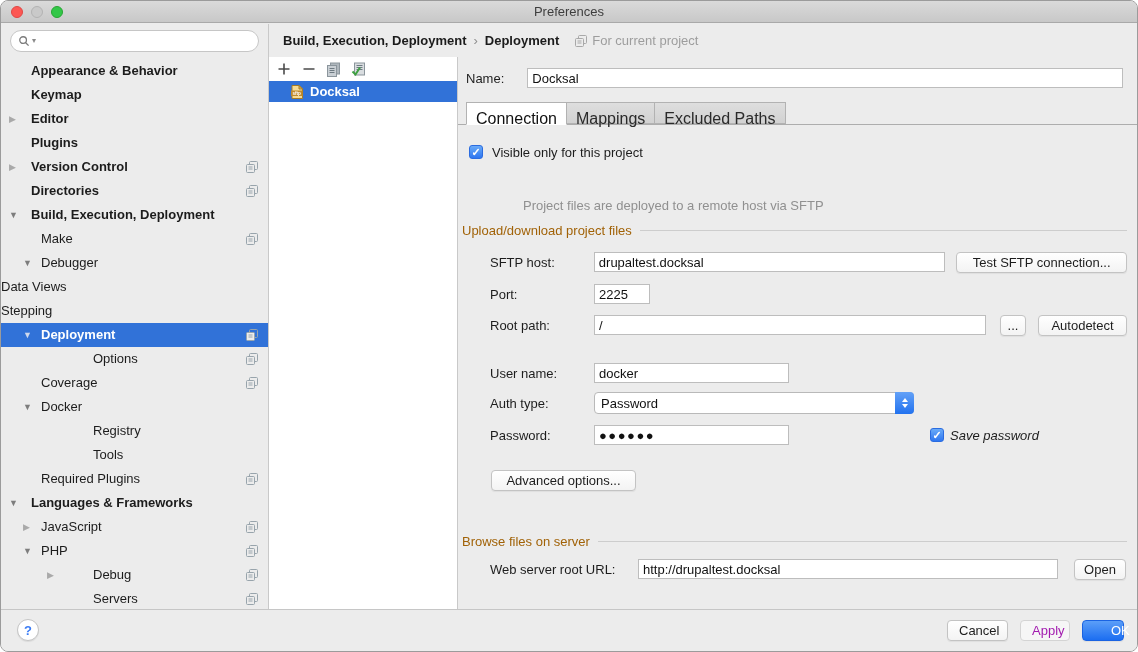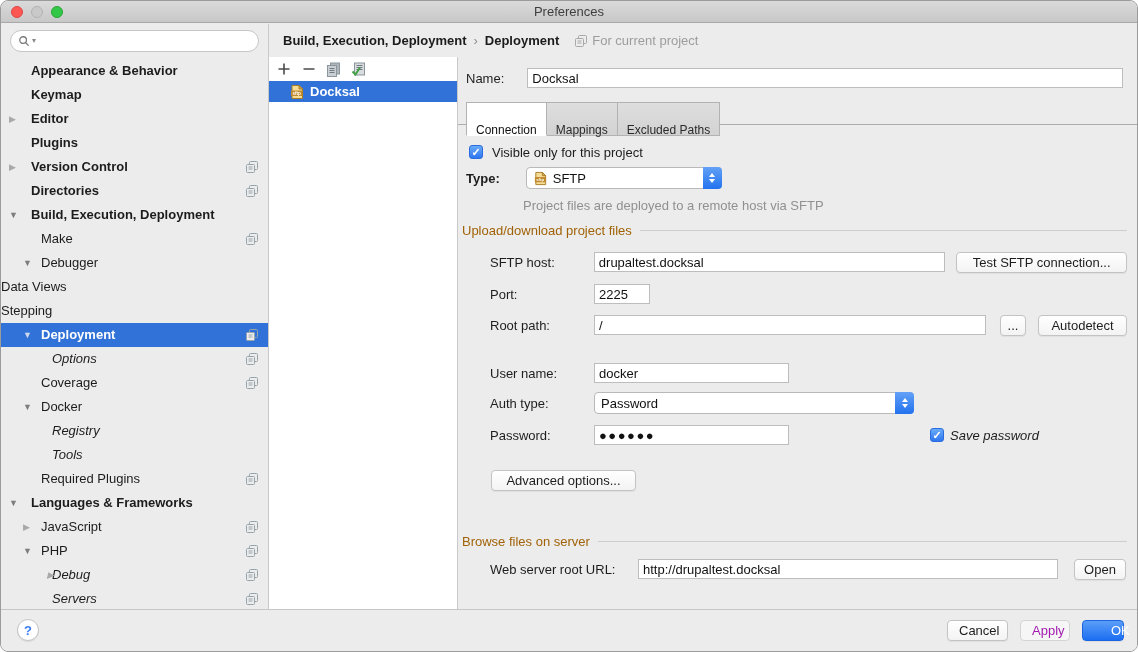--- a/index.html
+++ b/index.html
@@ -29,21 +29,21 @@
   .tree-row.bold .tree-label{font-weight:bold;}
   .tree-row.selected{background:var(--selection,#3172d8);}
   .tree-row.selected .tree-label{color:#fff;font-weight:bold;}
   .tree-row .arrow{position:absolute;top:0;font-size:9px;line-height:24px;}
   .arrow.expanded{color:#7d7d7d;}
   .arrow.collapsed{color:#a9a9a9;}
   .tree-row.selected .arrow{color:#cfd9ec;}
   .lvl1{padding-left:30px;}  .lvl1 .arrow{left:8px;}
   .lvl2{padding-left:40px;}  .lvl2 .arrow{left:22px;}
   .lvl3{}
-  .lvl4{padding-left:51px;font-style:italic;}  .lvl4 .arrow{left:46px;}
+  .lvl4{padding-left:92px;}  .lvl4 .arrow{left:46px;}
   .proj-icon{position:absolute;right:10px;top:6px;width:12px;height:12px;}
   
   .rightside{flex:1;display:flex;flex-direction:column;background:#ececec;}
   .breadcrumbs{height:33px;display:flex;align-items:center;padding-left:14px;font-size:13px;}
   .bc-bold{font-weight:bold;color:#1b1b1b;}
   .bc-sep{margin:0 7px;color:#8f8f8f;font-size:13px;}
   .scope{display:flex;align-items:center;gap:5px;margin-left:16px;color:#9d9d9d;font-size:13px;}
   .content{flex:1;display:flex;min-height:0;}
   
   .list-panel{width:189px;background:#ffffff;border-right:1px solid #c9c9c9;display:flex;flex-direction:column;}
@@ -75,21 +75,21 @@
   .stepper .up{width:0;height:0;border-left:3.5px solid transparent;border-right:3.5px solid transparent;
                border-bottom:4px solid #fff;}
   .stepper .dn{width:0;height:0;border-left:3.5px solid transparent;border-right:3.5px solid transparent;
                border-top:4px solid #fff;}
   
   .cb{width:14px;height:14px;border-radius:3px;background:linear-gradient(180deg,#6aabf8,#2e76f0);
       border:1px solid #2b6ce0;display:inline-flex;align-items:center;justify-content:center;flex:0 0 auto;}
   .cb .tick{color:#fff;font-size:11px;line-height:12px;font-weight:bold;}
   
   .tabsbar{position:absolute;left:8px;top:45px;display:flex;z-index:2;}
-  .tab{height:22px;line-height:22px;padding:16px 9px;font-size:12px;color:#2a2a2a;
+  .tab{height:22px;line-height:22px;padding:5px 9px;font-size:16px;color:#2a2a2a;
        background:linear-gradient(180deg,#dedede,#d2d2d2);border:1px solid #b2b2b2;margin-right:-1px;}
   .tab.active{background:#fff;color:#111;border-bottom:1px solid #fff;height:23px;z-index:3;}
   .tabs-underline{position:absolute;left:0;right:0;top:67px;border-top:1px solid #adadad;z-index:1;}
   .hint{position:absolute;color:#909090;font-size:13px;}
   .section-hdr{position:absolute;left:4px;right:10px;display:flex;align-items:center;gap:8px;
                font-size:13px;color:#a16207;}
   .section-hdr .line{flex:1;border-top:1px solid #cdcdcd;height:0;}
   
   .footer{position:absolute;left:0;right:0;bottom:0;height:42px;background:#ececec;
           border-top:1px solid #c6c6c6;}
@@ -285,36 +285,20 @@
             </div>
           <div class="tabs-underline"></div>
 
           <div class="frow" style="top:84px;left:11px;gap:9px;">
             <span class="cb">
                 <span class="tick">✓</span>
               </span>
             <span class="flabel">Visible only for this project</span>
           </div>
 
-          <div class="frow" style="top:110px;left:8px;">
-            <span class="flabel" style="font-weight:bold;">Type:</span>
-            <span class="mac-select" style="margin-left:26px;width:196px;">
-              <svg viewBox="0 0 16 16" width="15" height="15">
-                <path d="M3 1.5 H10 L13.5 5 V14.5 H3 Z" fill="#f6dc95" stroke="#a87c24"></path>
-                <path d="M10 1.5 L13.5 5 H10 Z" fill="#e0b45a" stroke="#a87c24"></path>
-                <rect x="2" y="6.5" width="11.5" height="5.5" fill="#c08a2b"></rect>
-                <text x="7.6" y="10.9" font-size="4.6" font-family="Liberation Sans,sans-serif" font-weight="bold" fill="#ffffff" text-anchor="middle">sftp</text>
-              </svg>
-              <span class="sel-label">SFTP</span>
-              <span class="stepper">
-                  <i class="up"></i>
-                  <i class="dn"></i>
-                </span>
-            </span>
-          </div>
 
           <div class="hint" style="top:141px;left:65px;">Project files are deployed to a remote host via SFTP</div>
 
           <div class="section-hdr" style="top:166px;">
             <span>Upload/download project files</span>
             <span class="line"></span>
           </div>
 
           <div class="frow" style="top:194px;left:32px;right:10px;">
             <span class="flabel" style="width:104px;">SFTP host:</span>

